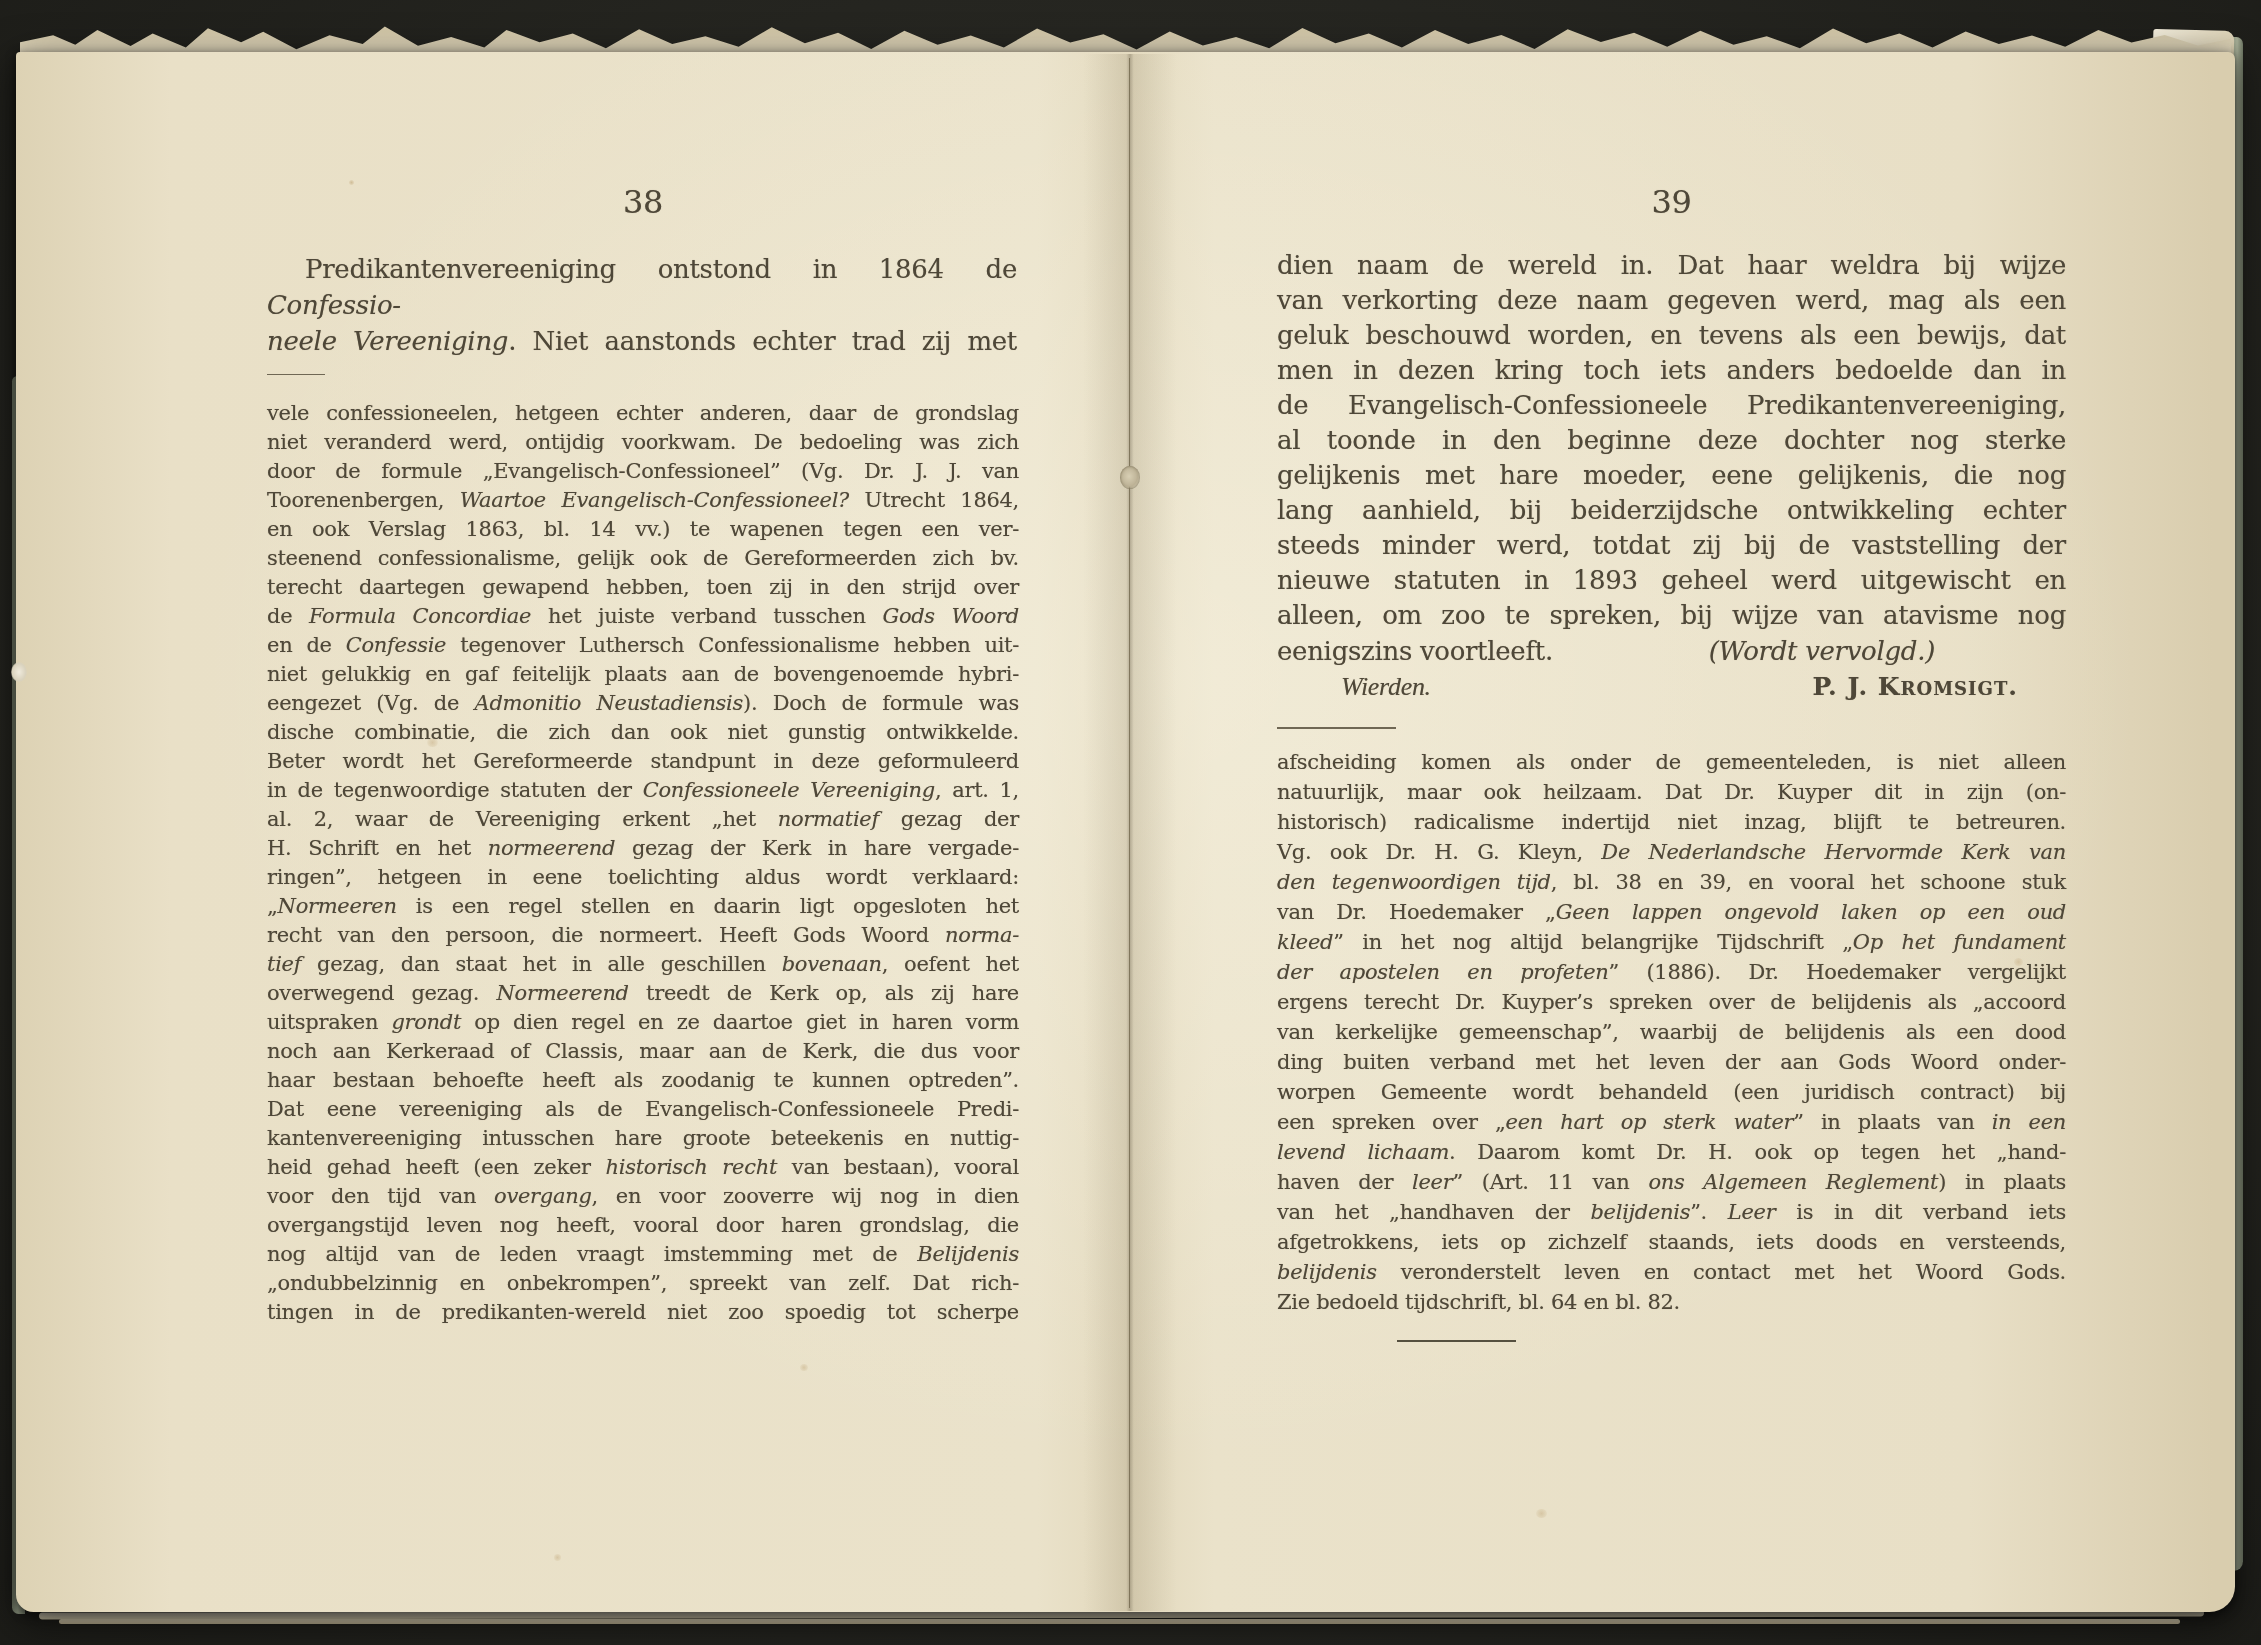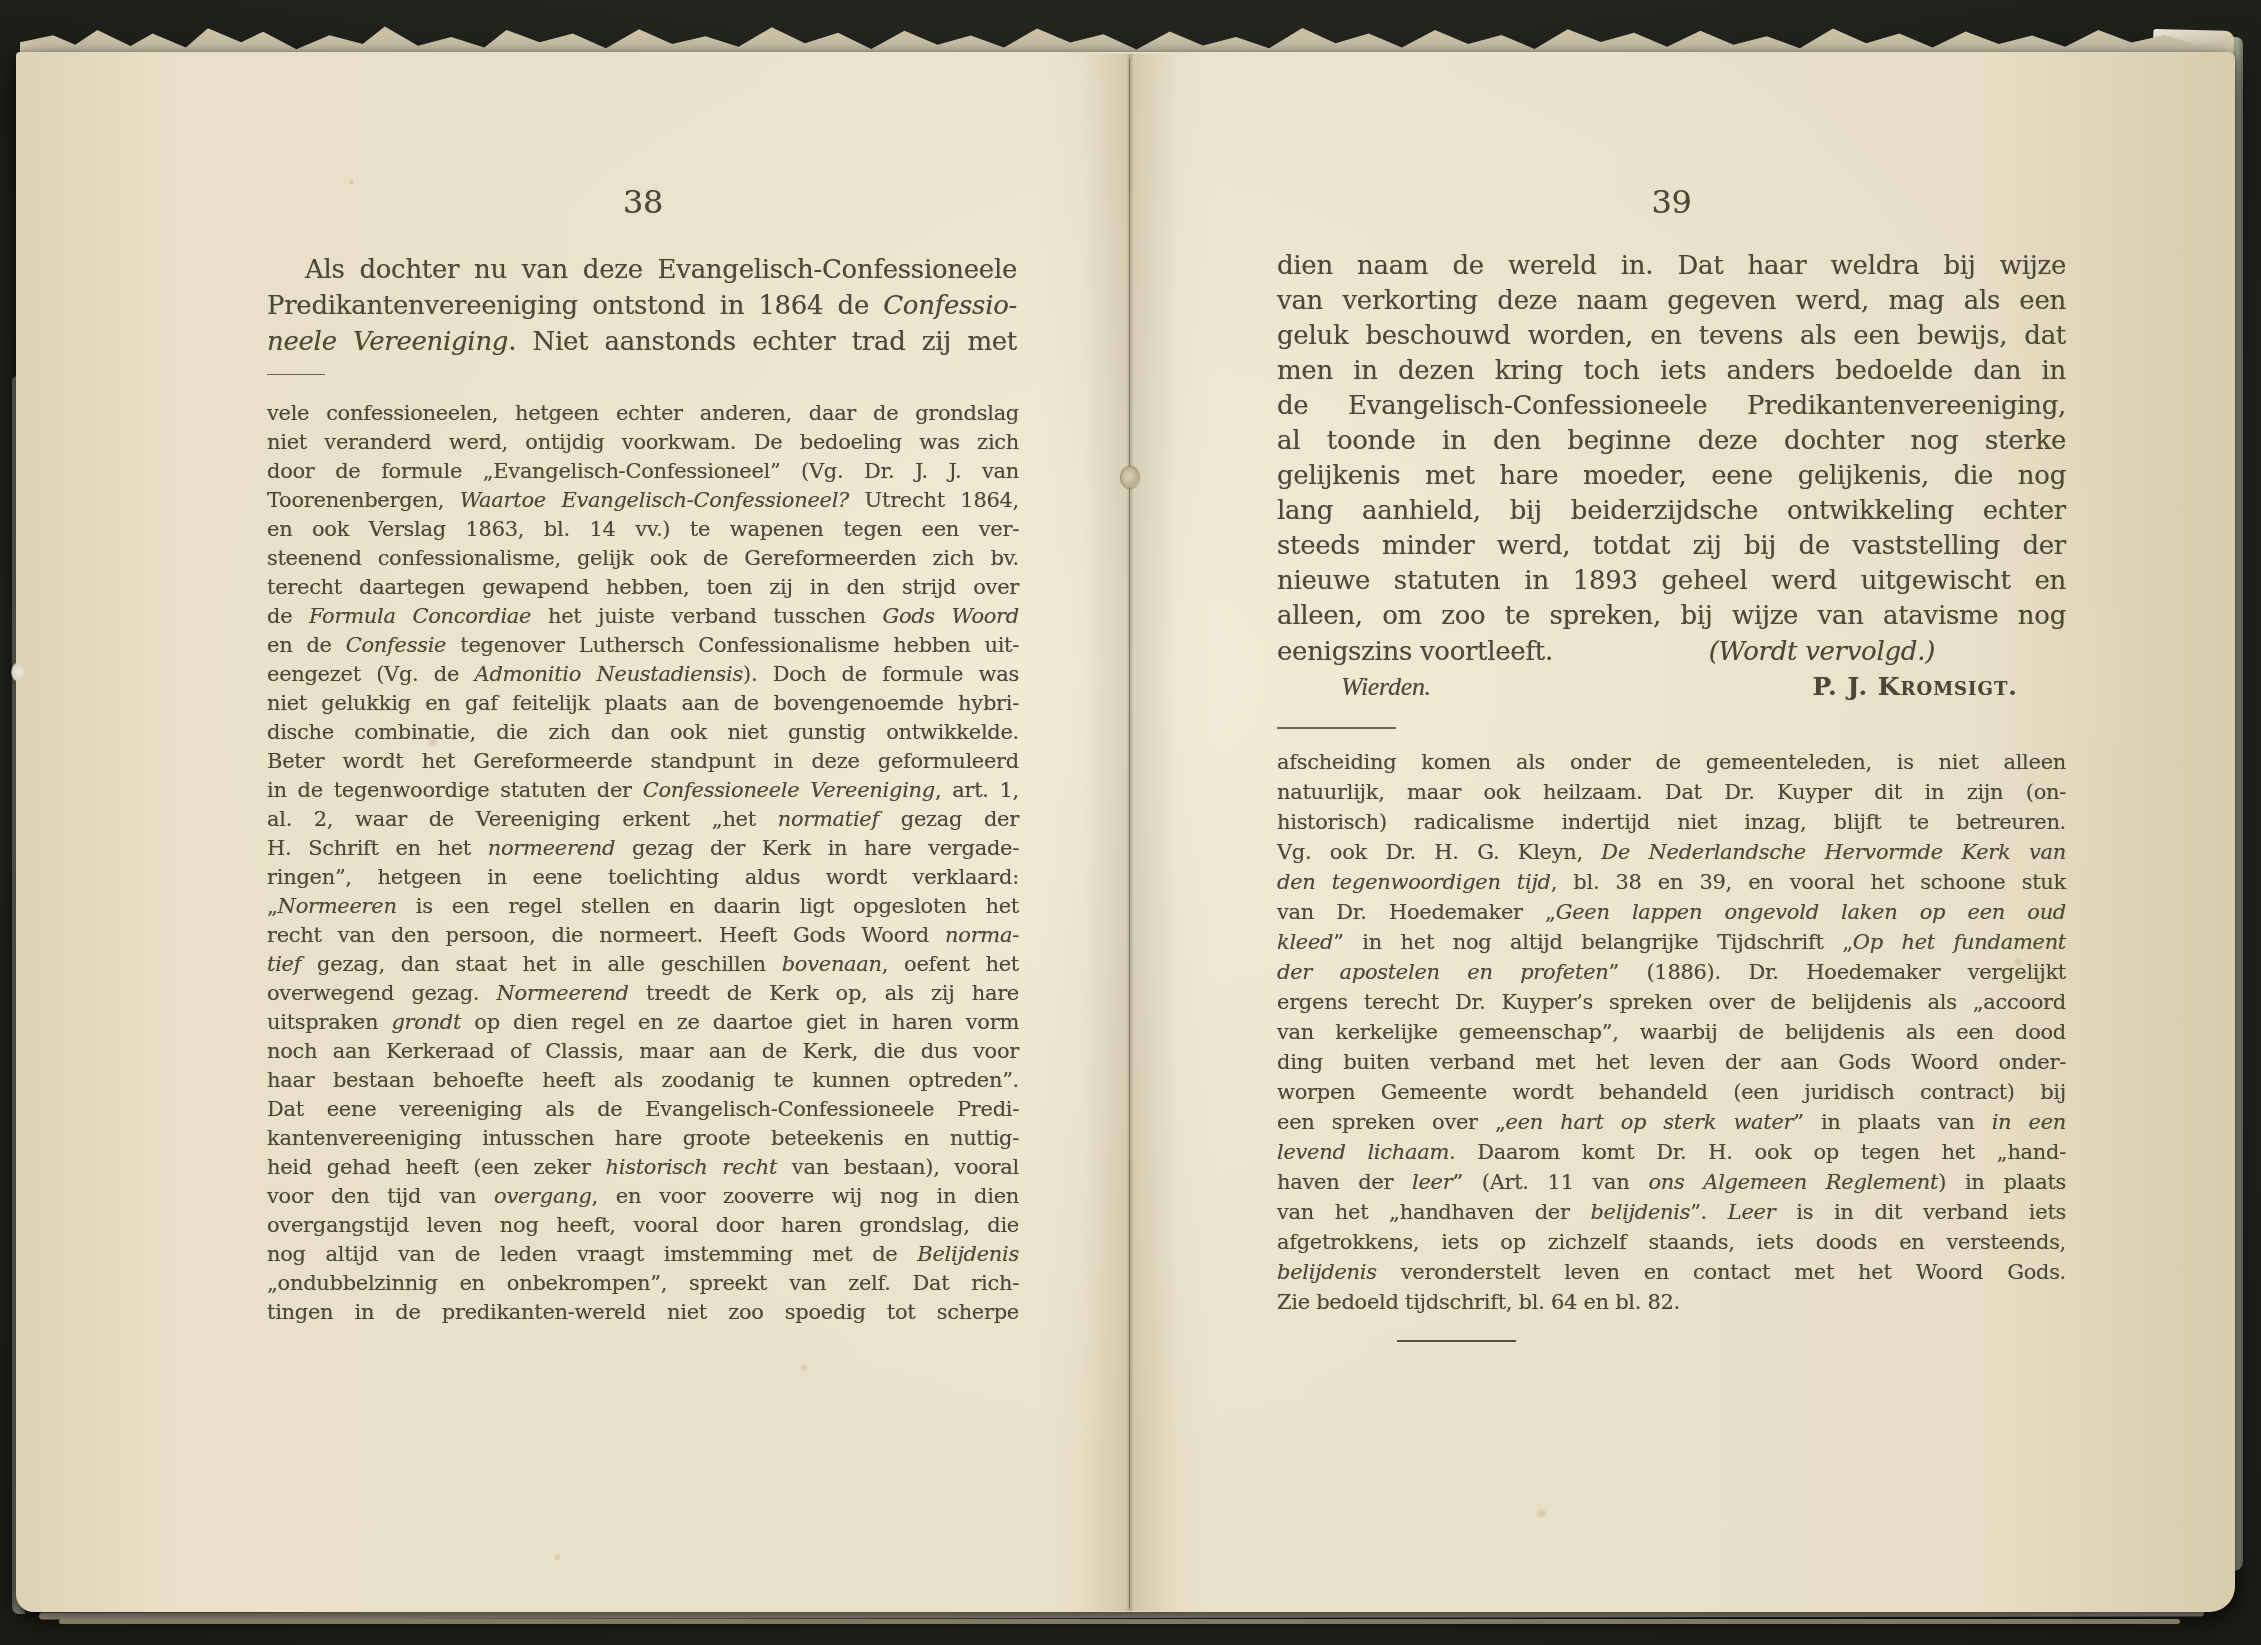--- a/index.html
+++ b/index.html
@@ -98,39 +98,38 @@
   <div class="fox" style="left:427px;top:738px;width:10.7px;height:9.4px;"></div>
   <div class="fox" style="left:800px;top:1364px;width:8px;height:7.4px;"></div>
   <div class="fox" style="left:2014px;top:958px;width:8.7px;height:8px;"></div>
   <div class="fox" style="left:1536px;top:1509px;width:11.4px;height:9.4px;"></div>
   <div class="fox" style="left:554px;top:1554px;width:7.4px;height:6.7px;"></div>
   <div class="fox" style="left:349px;top:180px;width:5.4px;height:5.4px;opacity:.5;"></div>
 
   <div class="txt pagenum" id="pagenum-left">38</div>
 
   <div class="txt main" id="main-left">
-      <div class="line"><span>Als dochter nu van deze Evangelisch-Confessioneele</span></div>
       <div class="line"><span>Predikantenvereeniging ontstond in 1864 de </span><span class="it">Confessio-</span></div>
       <div class="line"><span class="it">neele Vereeniging</span><span>. Niet aanstonds echter trad zij met</span></div>
     </div>
 
   <div class="rule" id="rule-fn-left"></div>
 
   <div class="txt fn" id="fn-left">
       <div class="line"><span>vele confessioneelen, hetgeen echter anderen, daar de grondslag</span></div>
       <div class="line"><span>niet veranderd werd, ontijdig voorkwam. De bedoeling was zich</span></div>
       <div class="line"><span>door de formule „Evangelisch-Confessioneel” (Vg. Dr. J. J. van</span></div>
       <div class="line"><span>Toorenenbergen, </span><span class="it">Waartoe Evangelisch-Confessioneel?</span><span> Utrecht 1864,</span></div>
       <div class="line"><span>en ook Verslag 1863, bl. 14 vv.) te wapenen tegen een ver-</span></div>
       <div class="line"><span>steenend confessionalisme, gelijk ook de Gereformeerden zich bv.</span></div>
       <div class="line"><span>terecht daartegen gewapend hebben, toen zij in den strijd over</span></div>
       <div class="line"><span>de </span><span class="it">Formula Concordiae</span><span> het juiste verband tusschen </span><span class="it">Gods Woord</span></div>
       <div class="line"><span>en de </span><span class="it">Confessie</span><span> tegenover Luthersch Confessionalisme hebben uit-</span></div>
+      <div class="line"><span>niet gelukkig en gaf feitelijk plaats aan de bovengenoemde hybri-</span></div>
       <div class="line"><span>eengezet (Vg. de </span><span class="it">Admonitio Neustadiensis</span><span>). Doch de formule was</span></div>
-      <div class="line"><span>niet gelukkig en gaf feitelijk plaats aan de bovengenoemde hybri-</span></div>
       <div class="line"><span>dische combinatie, die zich dan ook niet gunstig ontwikkelde.</span></div>
       <div class="line"><span>Beter wordt het Gereformeerde standpunt in deze geformuleerd</span></div>
       <div class="line"><span>in de tegenwoordige statuten der </span><span class="it">Confessioneele Vereeniging</span><span>, art. 1,</span></div>
       <div class="line"><span>al. 2, waar de Vereeniging erkent „het </span><span class="it">normatief</span><span> gezag der</span></div>
       <div class="line"><span>H. Schrift en het </span><span class="it">normeerend</span><span> gezag der Kerk in hare vergade-</span></div>
       <div class="line"><span>ringen”, hetgeen in eene toelichting aldus wordt verklaard:</span></div>
       <div class="line"><span>„</span><span class="it">Normeeren</span><span> is een regel stellen en daarin ligt opgesloten het</span></div>
       <div class="line"><span>recht van den persoon, die normeert. Heeft Gods Woord </span><span class="it">norma-</span></div>
       <div class="line"><span class="it">tief</span><span> gezag, dan staat het in alle geschillen </span><span class="it">bovenaan</span><span>, oefent het</span></div>
       <div class="line"><span>overwegend gezag. </span><span class="it">Normeerend</span><span> treedt de Kerk op, als zij hare</span></div>

